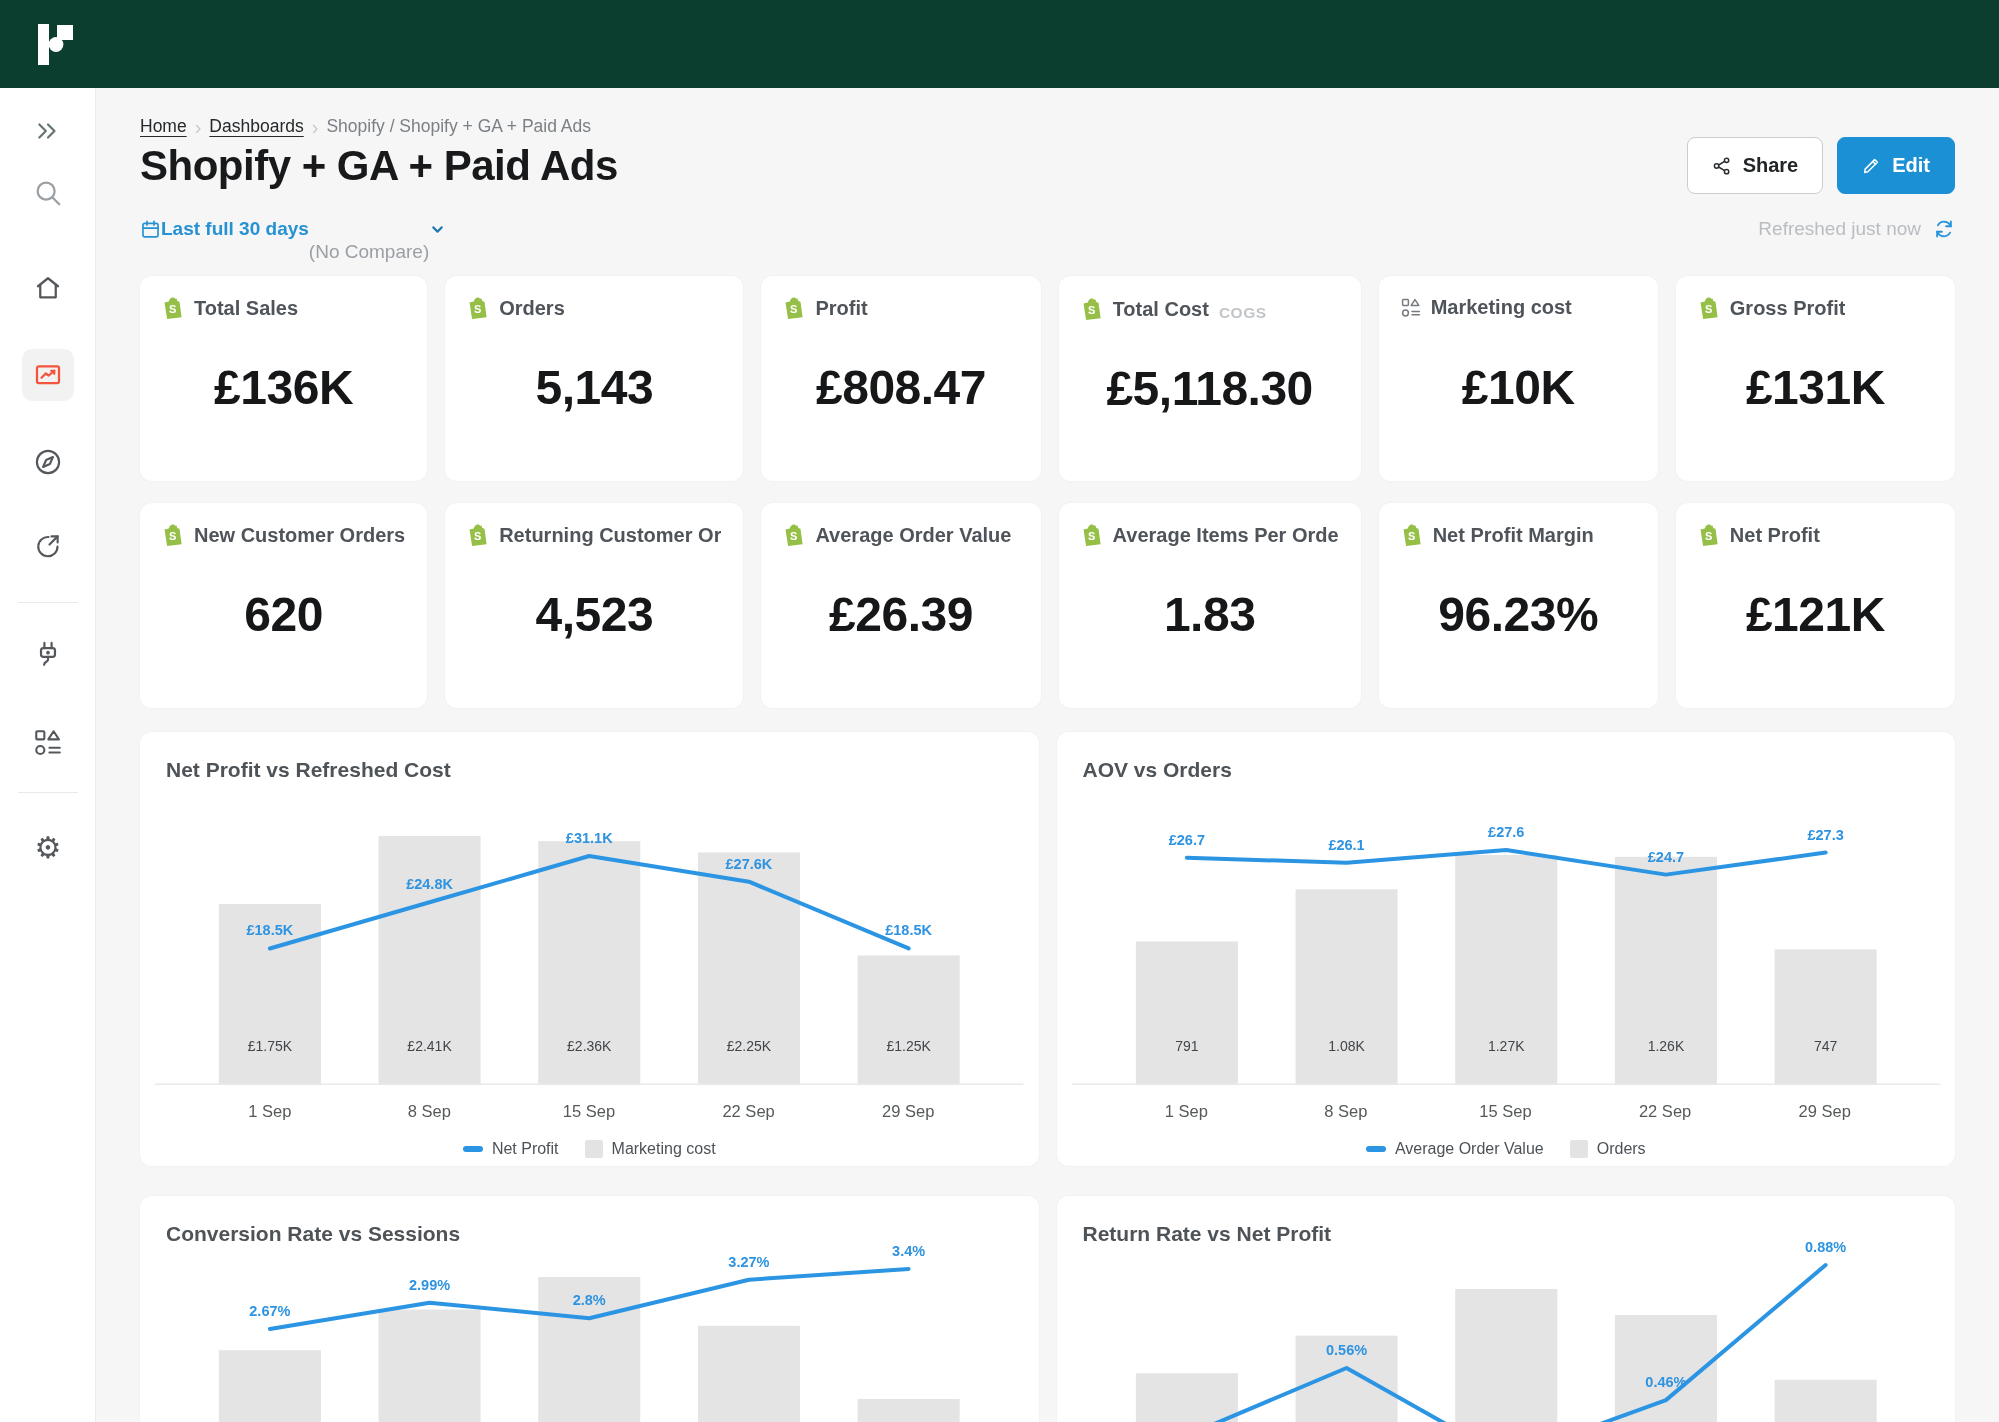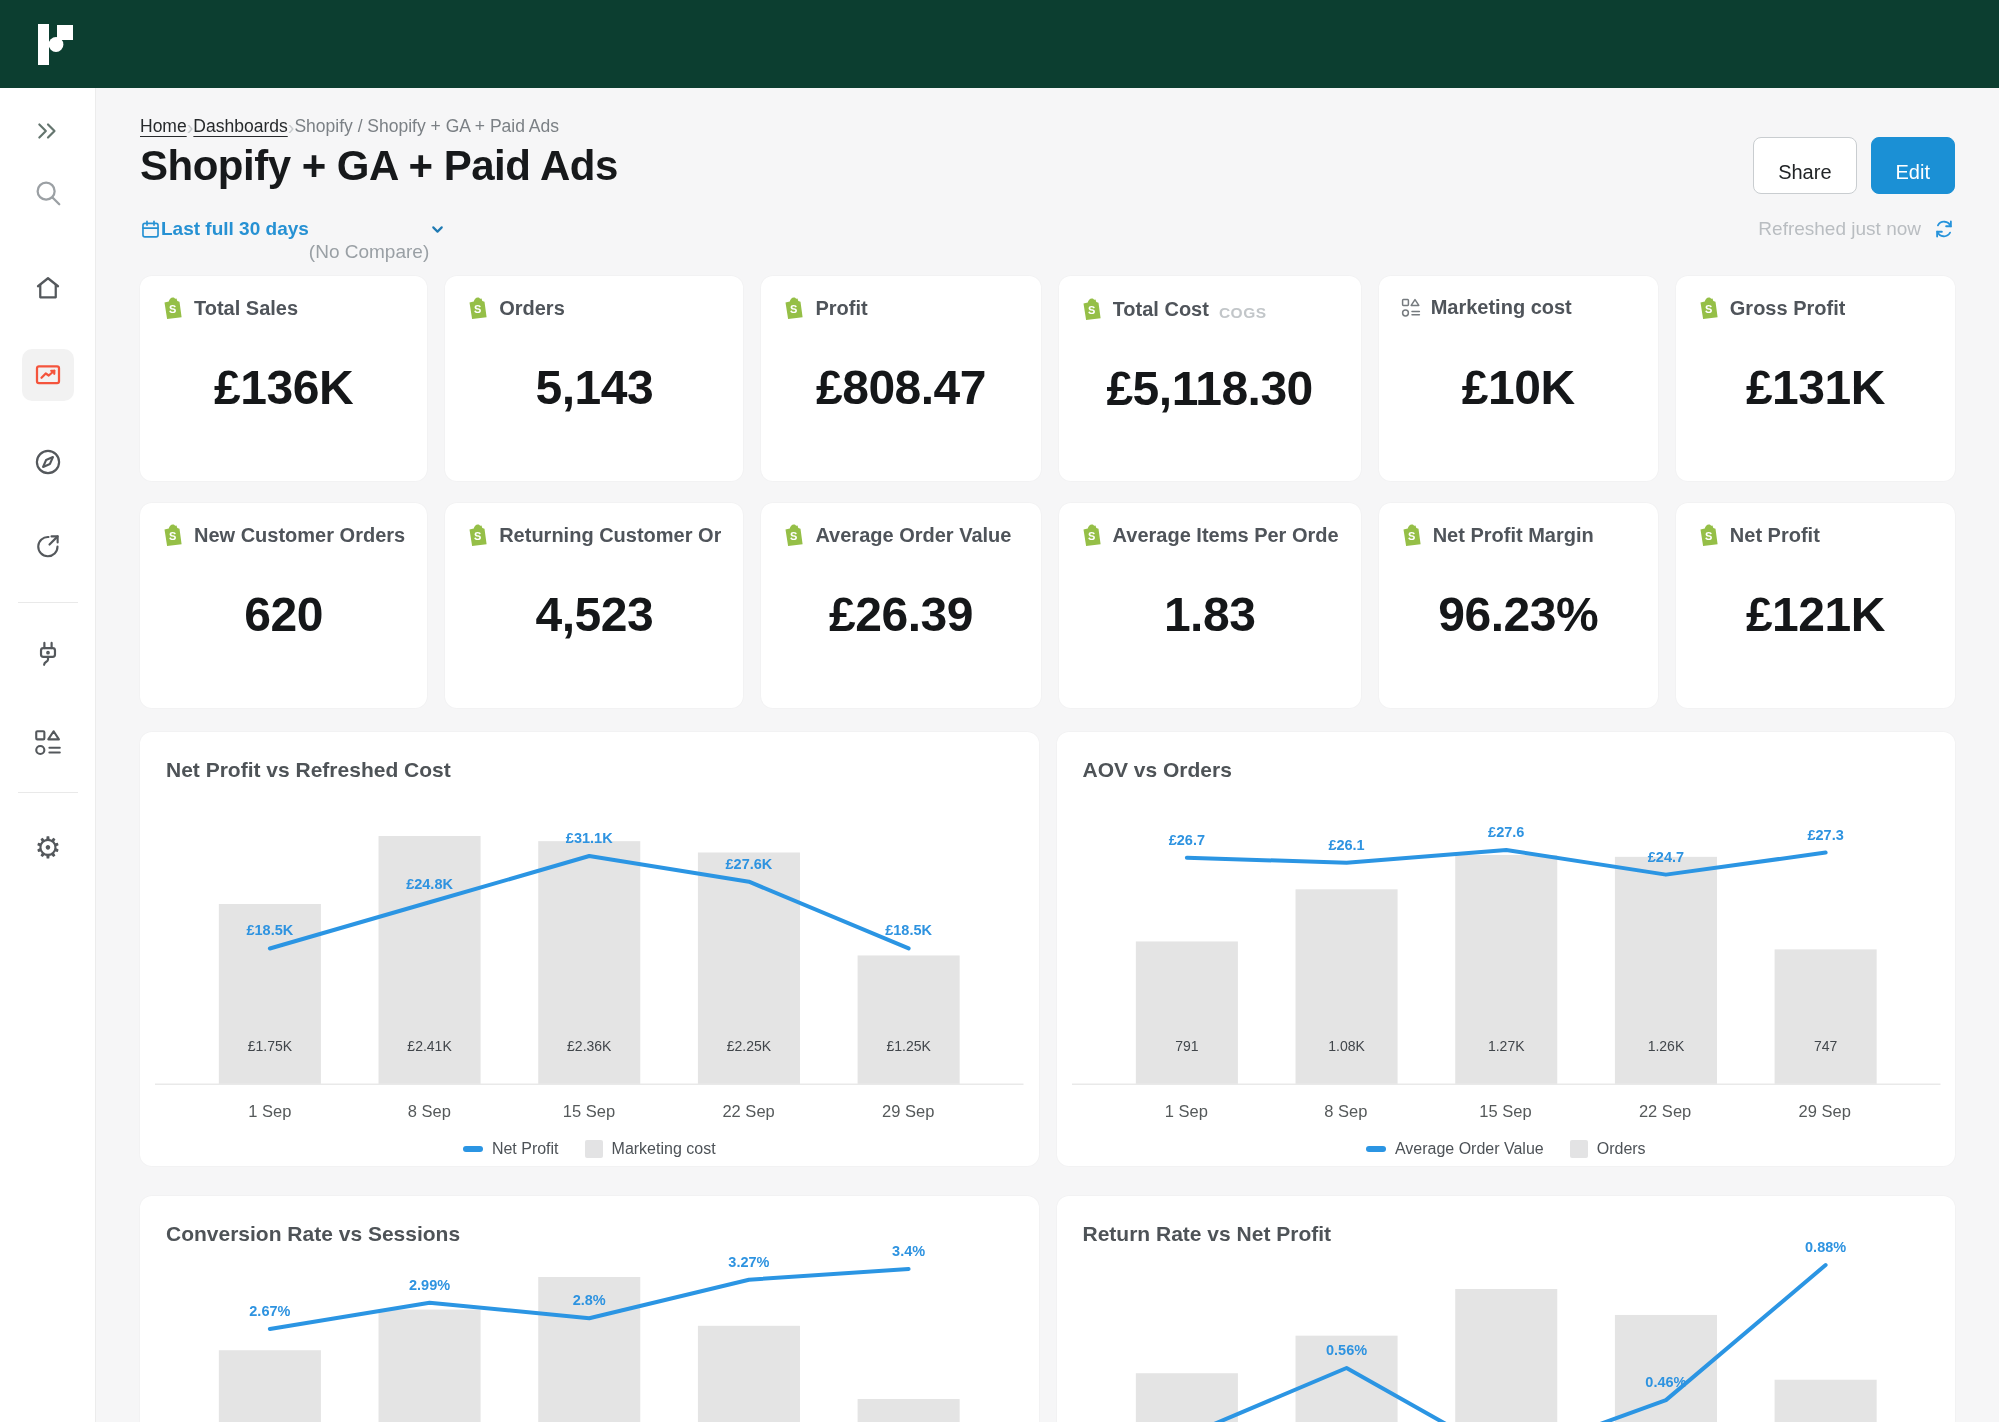--- a/index.html
+++ b/index.html
@@ -13,28 +13,28 @@
   
   .sidebar { position:absolute; top:88px; left:0; width:96px; height:1334px; background:#ffffff; border-right:1px solid #ececec; z-index:10; }
   .side-ic { position:absolute; left:48px; transform:translate(-50%,-50%); cursor:pointer; display:flex; align-items:center; justify-content:center; }
   .side-active { width:52px; height:52px; background:#f2f2f2; border-radius:10px; }
   .side-div { position:absolute; left:18px; width:60px; height:1px; background:#e9e9e9; }
   .gear-glyph { font-family:"DejaVu Sans", sans-serif; font-size:30px; color:#54585c; line-height:1; }
 
   
   .content { position:absolute; top:88px; left:96px; width:1903px; height:1334px; padding:28px 44px 0 44px; }
 
-  .breadcrumb { display:flex; align-items:center; gap:0; font-size:17.5px; color:#7b8085; }
+  .breadcrumb { display:flex; align-items:center; gap:8px; font-size:17.5px; color:#7b8085; }
   .crumb-link { color:#26292b; text-decoration:underline; text-underline-offset:4px; cursor:pointer; }
   .crumb-sep { color:#c6cacd; font-size:20px; line-height:1; }
 
   .title-row { display:flex; align-items:center; justify-content:space-between; }
   .page-title { font-size:42px; font-weight:700; letter-spacing:-0.5px; color:#17191b; }
   .btn-row { display:flex; gap:14px; }
-  .btn { height:57px; border-radius:8px; display:flex; align-items:center; gap:11px; font-size:20px; font-weight:400; padding:12px 24px; cursor:pointer;flex-direction:column; }
+  .btn { height:57px; border-radius:8px; display:flex; align-items:center; gap:11px; font-size:20px; font-weight:700; padding:12px 24px; cursor:pointer; }
   .btn-share { background:#ffffff; border:1px solid #c9cdd0; color:#222527; }
   .btn-edit { background:#1b90d5; border:1px solid #1b90d5; color:#ffffff; }
 
   .filter-row { display:flex; align-items:center; justify-content:space-between; margin-top:20px; height:30px; }
   .date-filter { display:flex; align-items:center; gap:0; cursor:pointer; }
   .date-range { color:#2691d3; font-size:19px; font-weight:700; }
   .date-compare { color:#9aa0a5; font-size:19px;margin-top:46px; }
   .refresh-wrap { display:flex; align-items:center; gap:12px; }
   .refresh-text { color:#b9bdc1; font-size:19px; }
 

